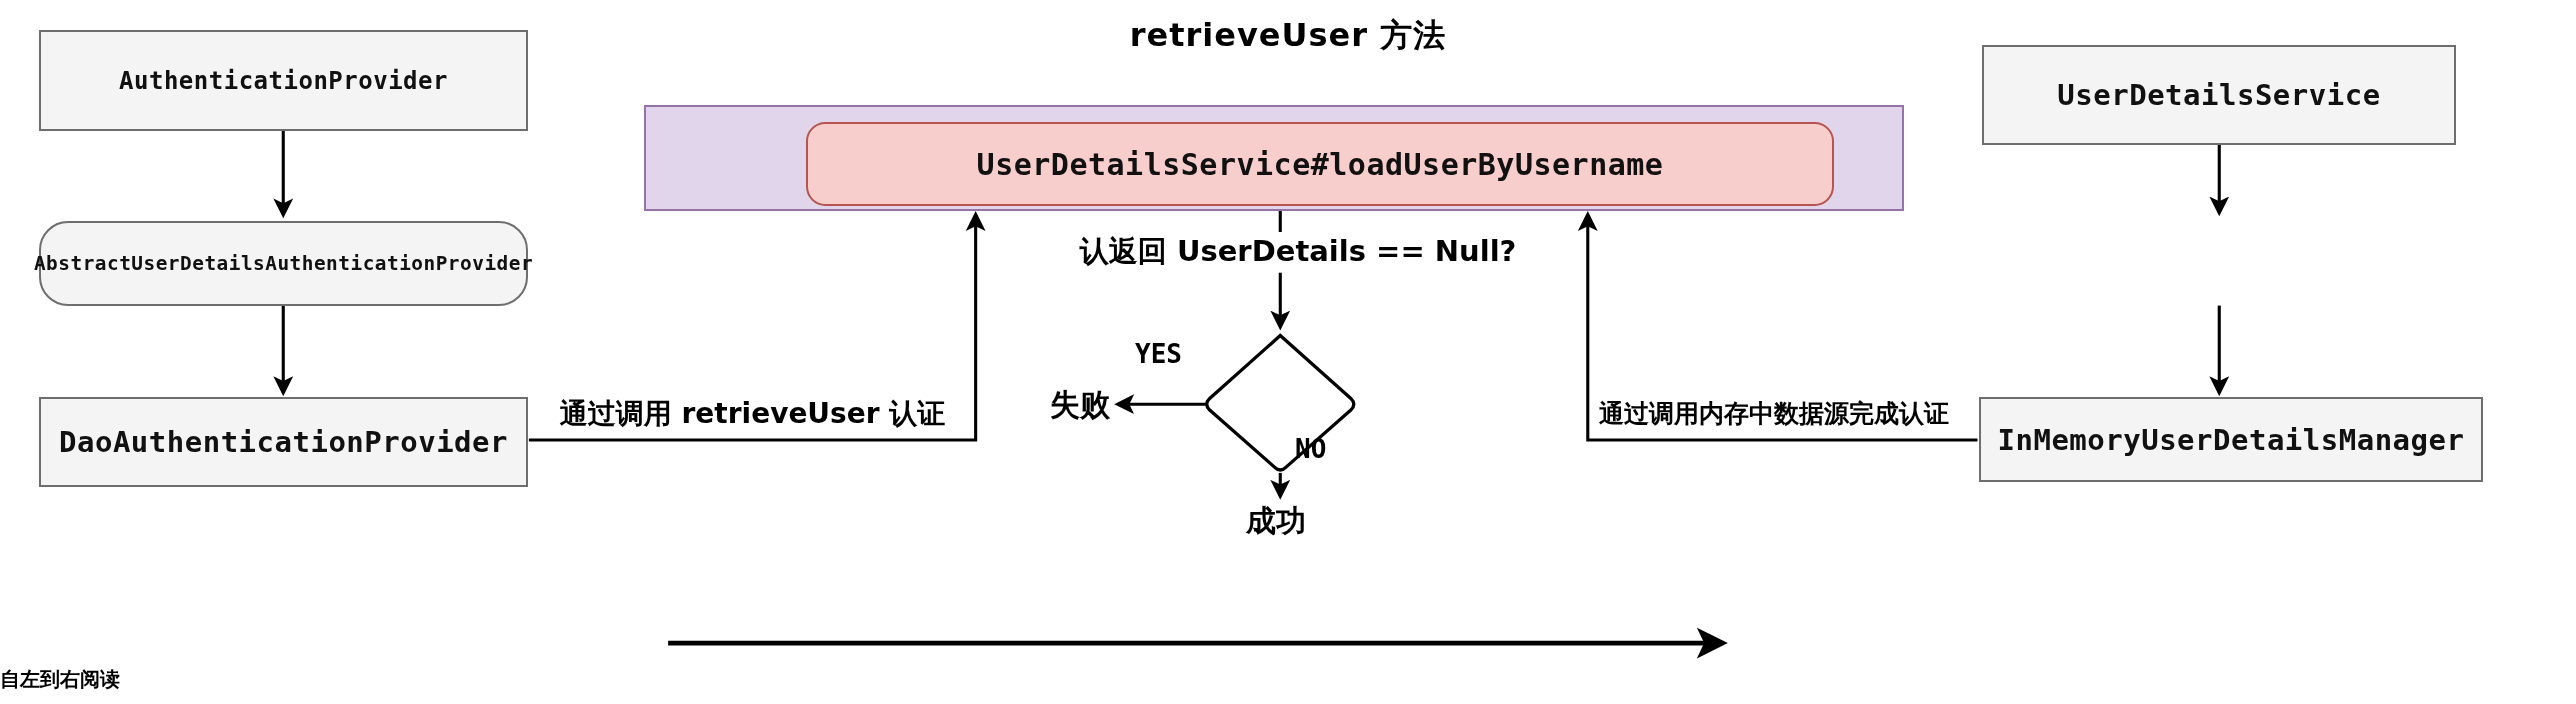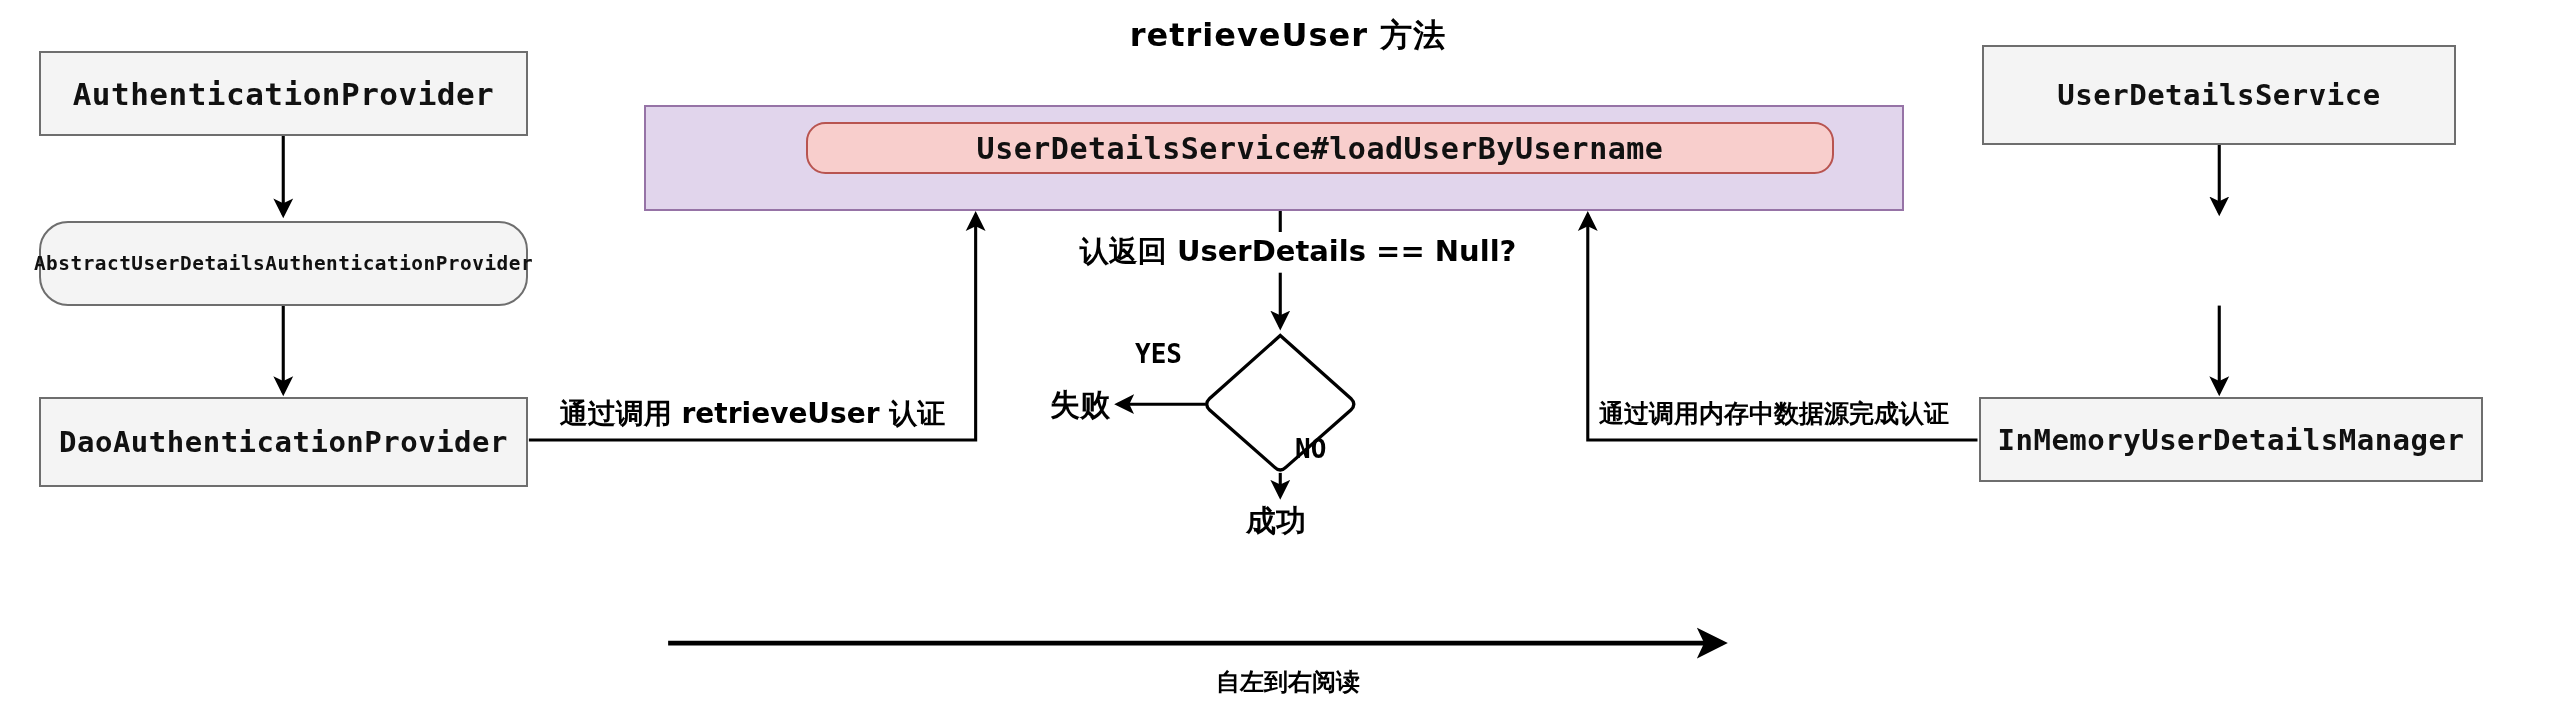--- a/index.html
+++ b/index.html
@@ -102,37 +102,37 @@
     <line x1="1323" y1="489" x2="1323" y2="513" stroke="#000" stroke-width="3.2" marker-end="url(#arrow)"></line>
 
     <line x1="2294" y1="132" x2="2294" y2="220" stroke="#000" stroke-width="3.2" marker-end="url(#arrow)"></line>
     <line x1="2294" y1="316" x2="2294" y2="406" stroke="#000" stroke-width="3.2" marker-end="url(#arrow)"></line>
 
     <polyline points="2044,455 1641,455 1641,222" fill="none" stroke="#000" stroke-width="3.2" marker-end="url(#arrow)"></polyline>
 
     <line x1="690" y1="665" x2="1780" y2="665" stroke="#000" stroke-width="5" marker-end="url(#arrow)"></line>
   </svg>
 
-  <div class="node" style="left:39px; top:51px; width:489px; height:85px; font-size:31px;">
+  <div class="node" style="left:39px; top:30px; width:489px; height:101px; font-size:24px;">
     <span>AuthenticationProvider</span>
   </div>
 
   <div class="node" style="left:39px; top:221px; width:489px; height:85px; font-size:19.4px;border-radius:29px;">
     <span>AbstractUserDetailsAuthenticationProvider</span>
   </div>
 
   <div class="node" style="left:39px; top:397px; width:489px; height:90px; font-size:29px;">
     <span>DaoAuthenticationProvider</span>
   </div>
 
   <div class="plain-label cjk" style="left:554px; top:393px; font-size:28px; background:#ffffff; padding:1.9px 5.8px;">通过调用 retrieveUser 认证</div>
 
   <div class="group-box" style="left:644px; top:105px; width:1260px; height:106px;"></div>
 
-  <div class="method-box" style="left:806px; top:122px; width:1028px; height:52px;">
+  <div class="method-box" style="left:806px; top:122px; width:1028px; height:84px;">
     <span>UserDetailsService#loadUserByUsername</span>
   </div>
 
   <div class="plain-label cjk" style="left:1074px; top:232px; font-size:29px; background:#ffffff; padding:0 5.8px;">认返回 UserDetails == Null?</div>
 
   <div class="plain-label" style="left:1135px; top:339px; font-size:26px;">YES</div>
 
   <div class="plain-label cjk" style="left:1050px; top:385px; font-size:30px;">失败</div>
 
   <div class="plain-label" style="left:1295px; top:434px; font-size:26px;">NO</div>
@@ -143,16 +143,16 @@
     <span>UserDetailsService</span>
   </div>
 
 
   <div class="node" style="left:1979px; top:397px; width:504px; height:85px; font-size:29px;align-items:center;">
     <span>InMemoryUserDetailsManager</span>
   </div>
 
   <div class="plain-label cjk" style="left:1595px; top:395px; font-size:25px; background:#ffffff; padding:1.9px 3.9px;">通过调用内存中数据源完成认证</div>
 
-  <div class="plain-label cjk" style="left:0; top:666px; width:2576px; text-align:center; font-size:24px;">自左到右阅读</div>
+  <div class="plain-label cjk" style="left:0; top:666px; width:2576px; font-size:20px;">自左到右阅读</div>
 
 </div>
 
 
 </body></html>

